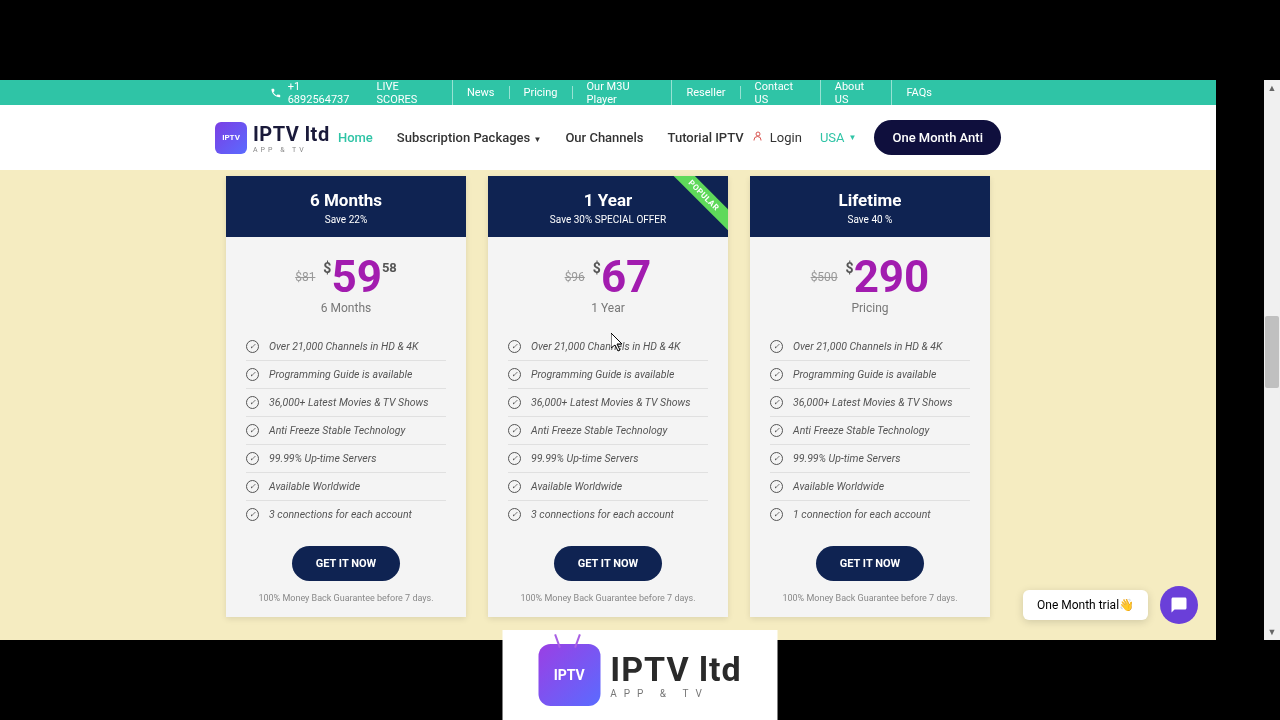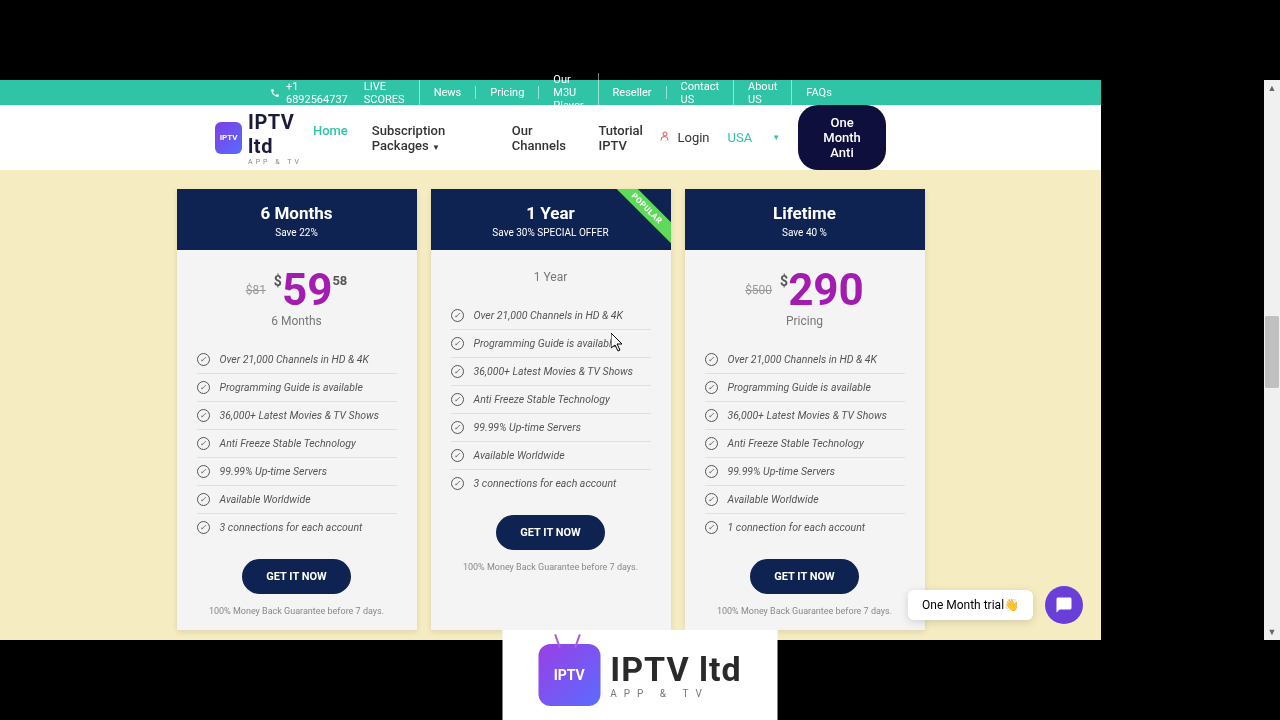--- a/index.html
+++ b/index.html
@@ -1,42 +1,42 @@
 <!DOCTYPE html>
 <html><head>
 <meta charset="utf-8">
 <style>
 * { margin: 0; padding: 0; box-sizing: border-box; font-family: -apple-system, BlinkMacSystemFont, 'Segoe UI', Roboto, Arial, sans-serif; }
 body { width: 1280px; height: 720px; overflow: hidden; background: #000; position: relative; }
 .blackbar-top { height: 80px; background: #000; }
-.viewport { position: absolute; top: 80px; left: 0; width: 1101px; height: 560px; background: #f5ecc1; }
+.viewport { position: absolute; top: 80px; left: 0; width: 1216px; height: 560px; background: #f5ecc1; }
 .blackbar-bottom { position: absolute; bottom: 0; left: 0; width: 100%; height: 80px; background: #000; }
 
 .topbar { height: 25px; background: #2fc4a6; display: flex; align-items: center; justify-content: space-between; padding: 0 270px 0 270px; font-size: 11px; color: #fff; }
 .topbar-left { display: flex; align-items: center; gap: 6px; }
 .topbar-right { display: flex; align-items: center; gap: 0; }
 .topbar-right a { color: #fff; text-decoration: none; padding: 0 14px; border-right: 1px solid rgba(255,255,255,0.5); font-size: 11px; }
 .topbar-right a:last-child { border-right: none; }
 
 .navbar { height: 65px; background: #fff; display: flex; align-items: center; padding: 0 215px; justify-content: space-between; }
 .logo-wrap { display: flex; align-items: center; gap: 6px; }
 .logo-icon { width: 32px; height: 32px; background: linear-gradient(135deg, #7b3fe4, #5a6bff); border-radius: 6px; display: flex; align-items: center; justify-content: center; position: relative; }
 .logo-icon::before { content: "IPTV"; color: #fff; font-size: 8px; font-weight: bold; position: absolute; }
 .logo-text { display: flex; flex-direction: column; }
 .logo-text .main { font-size: 20px; font-weight: 700; color: #1a1a3a; letter-spacing: 0.5px; }
 .logo-text .sub { font-size: 7px; color: #888; letter-spacing: 3px; }
 .nav-links { display: flex; gap: 24px; }
 .nav-links a { text-decoration: none; color: #333; font-size: 13px; font-weight: 500; }
 .nav-links a.active { color: #2fc4a6; }
 .nav-right { display: flex; align-items: center; gap: 18px; }
 .login { display: flex; align-items: center; gap: 6px; color: #333; font-size: 13px; }
-.usa { color: #2fc4a6; font-size: 13px; display: flex; align-items: center; gap: 20px; }
+.usa { color: #2fc4a6; font-size: 13px; display: flex; align-items: center; gap: 4px; }
 .trial-btn { background: #0f0f3d; color: #fff; padding: 10px 18px; border-radius: 20px; font-size: 13px; font-weight: 500; border: none; cursor: pointer; }
 
-.pricing-row { display: flex; justify-content: center; gap: 14px; padding: 19px 0 0 0; }
+.pricing-row { display: flex; justify-content: center; gap: 22px; padding: 6px 0 0 0; }
 .card { width: 240px; background: #f4f4f4; box-shadow: 0 2px 6px rgba(0,0,0,0.1); display: flex; flex-direction: column; }
 .card-header { background: #0f2352; color: #fff; text-align: center; padding: 14px 0 12px; position: relative; overflow: hidden; }
 .card-header h3 { font-size: 17px; font-weight: 700; margin-bottom: 4px; }
 .card-header .save { font-size: 10px; }
 .ribbon { position: absolute; top: 12px; right: -24px; background: #5fd95a; color: #fff; font-size: 8px; font-weight: 700; padding: 3px 28px; transform: rotate(45deg); letter-spacing: 0.5px; }
 .price-section { text-align: center; padding: 18px 0 10px; }
 .oldprice { color: #999; text-decoration: line-through; font-size: 12px; display: inline-block; vertical-align: middle; margin-right: 4px; }
 .price-wrap { display: inline-block; vertical-align: middle; position: relative; }
 .dollar { font-size: 14px; font-weight: 700; color: #555; vertical-align: top; position: relative; top: 5px; }
 .price { font-size: 44px; font-weight: 700; color: #a21caf; line-height: 1; }
@@ -181,20 +181,24 @@
     </div>
     <div class="guarantee">100% Money Back Guarantee before 7 days.</div>
   </div>
       <div class="card">
     <div class="card-header">
       <div class="ribbon">POPULAR</div>
       <h3>1 Year</h3>
       <div class="save">Save 30% SPECIAL OFFER</div>
     </div>
     <div class="price-section">
+      <div>
+        <span class="oldprice">$96</span>
+        <span class="price-wrap"><span class="dollar">$</span><span class="price">67</span></span>
+      </div>
       <div class="duration">1 Year</div>
     </div>
     <div class="features">
           <div class="feat">
             <span class="check"></span>
             <span>Over 21,000 Channels in HD &amp; 4K</span>
           </div>
           <div class="feat">
             <span class="check"></span>
             <span>Programming Guide is available</span>

